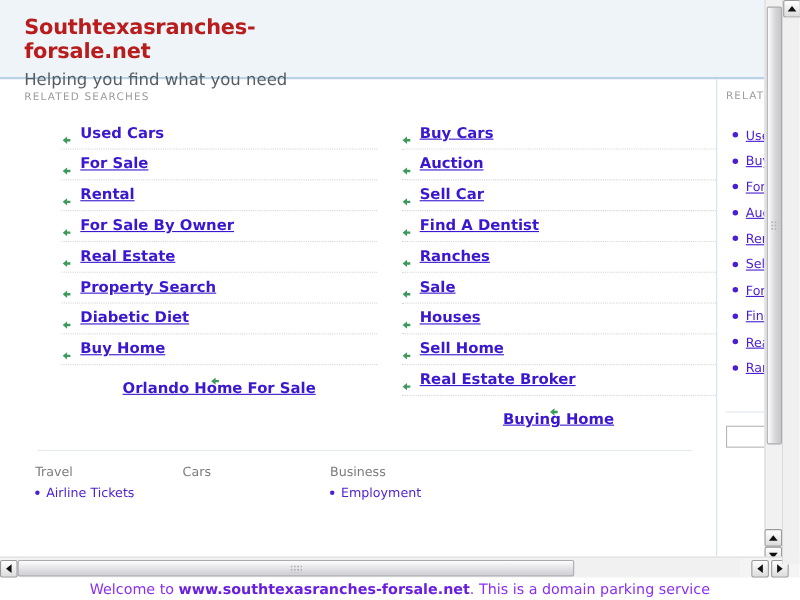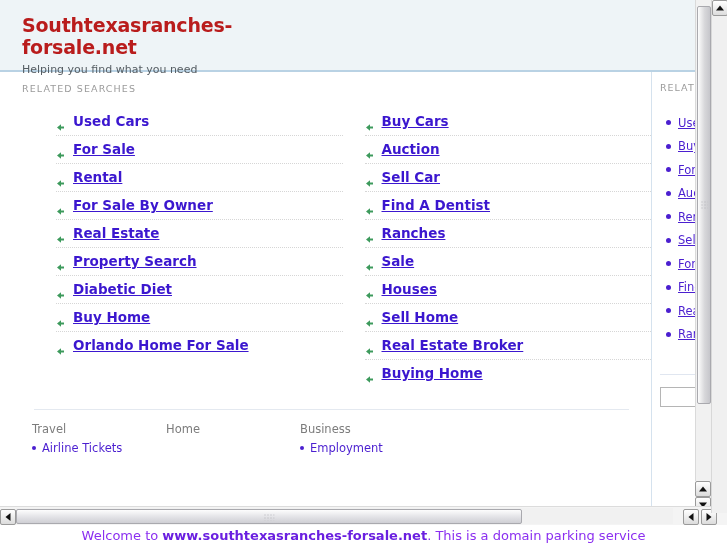--- a/index.html
+++ b/index.html
@@ -143,21 +143,21 @@
   .site-title {
     font-size: 19px;
     font-weight: bold;
     color: #b91c1c;
     line-height: 22px;
     letter-spacing: -0.2px;
     margin: 0;
     width: 270px;
   }
   .site-tagline {
-    font-size: 11px;
+    font-size: 15px;
     color: #555d63;
     margin-top: 5px;
   }
 
   
   .body-split {
     display: flex;
     height: 434px;
   }
   .main-col {
@@ -192,21 +192,21 @@
     margin-left: 22px;
   }
   .link-col:first-child { margin-left: 56px; }
   .link-row {
     border-bottom: 1px dotted #d6d6d6;
     padding: 4px 0 5px 0;
     display: flex;
     align-items: center;
     height: 18px;
   }
-  .link-row:last-child { border-bottom: none; }
+  .link-row:last-child { border-bottom: none; flex-direction: column; }
   .bullet-arrow {
     width: 9px; height: 9px;
     margin-right: 8px;
     flex: 0 0 auto;
     display: inline-block;
   }
   .link-row a {
     color: #3b17cf;
     font-size: 13.5px;
     font-weight: bold;
@@ -453,21 +453,21 @@
 
       <div class="cat-grid" id="cat-grid">
           <div class="cat-col">
             <div class="cat-title">Travel</div>
             <div class="cat-item">
               <span class="dot"></span>
               <a href="#">Airline Tickets</a>
             </div>
           </div>
           <div class="cat-col">
-            <div class="cat-title">Home</div>
+            <div class="cat-title">Cars</div>
           </div>
           <div class="cat-col">
             <div class="cat-title">Business</div>
             <div class="cat-item">
               <span class="dot"></span>
               <a href="#">Employment</a>
             </div>
           </div>
         </div>
     </div>

